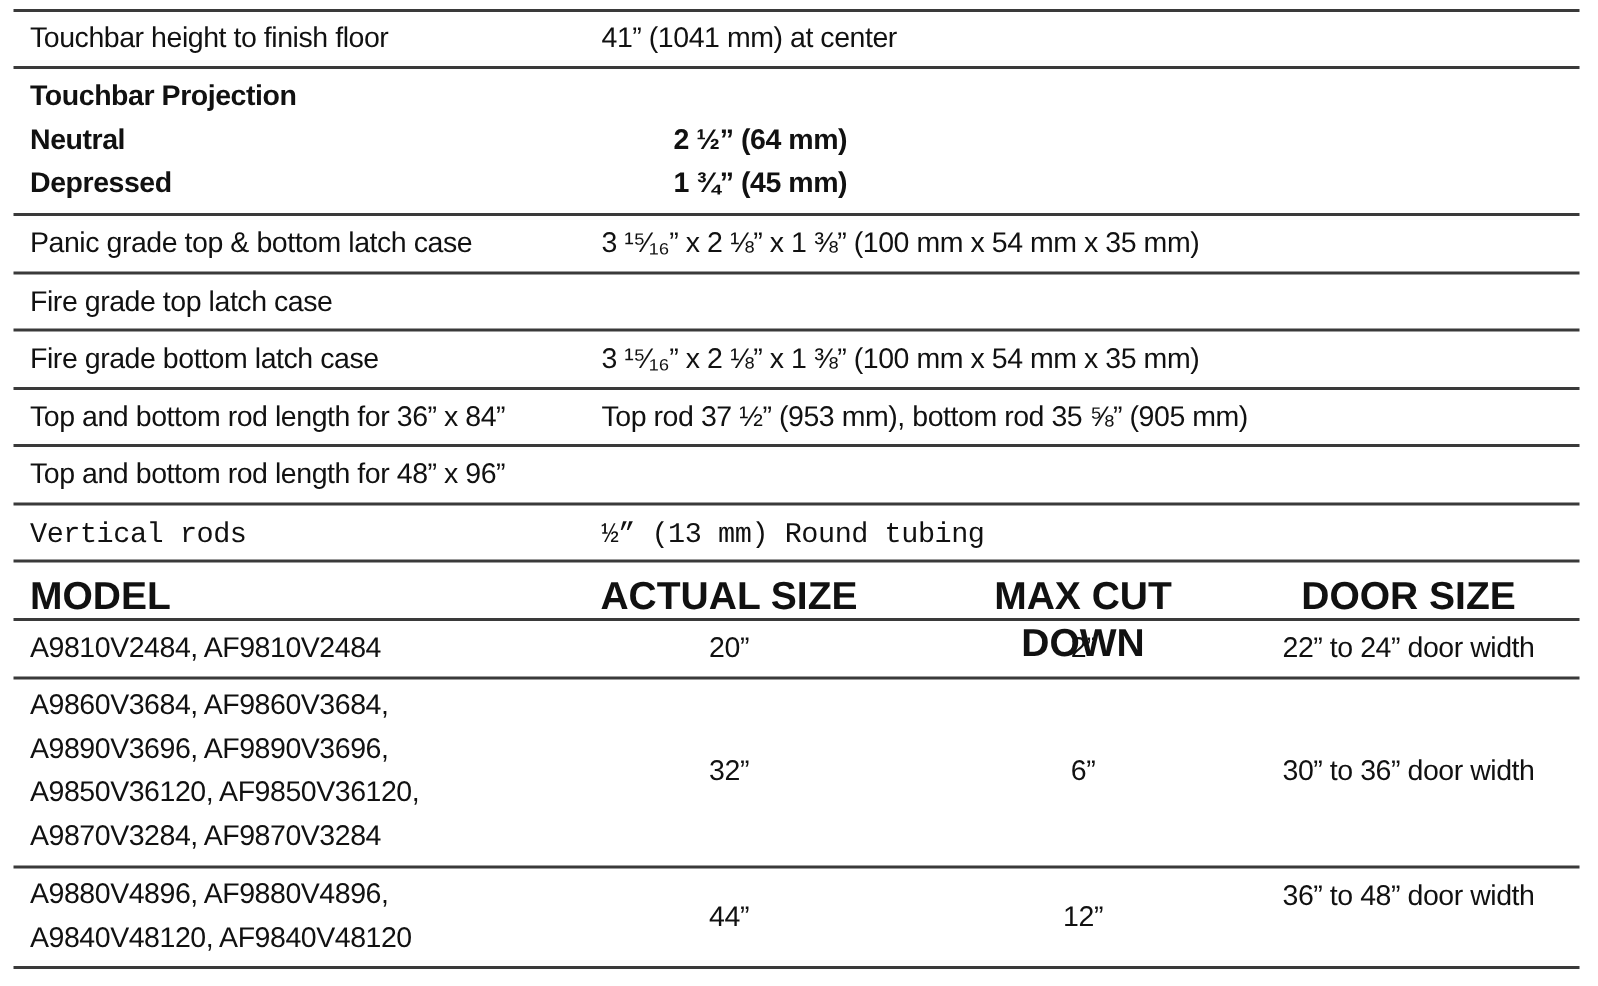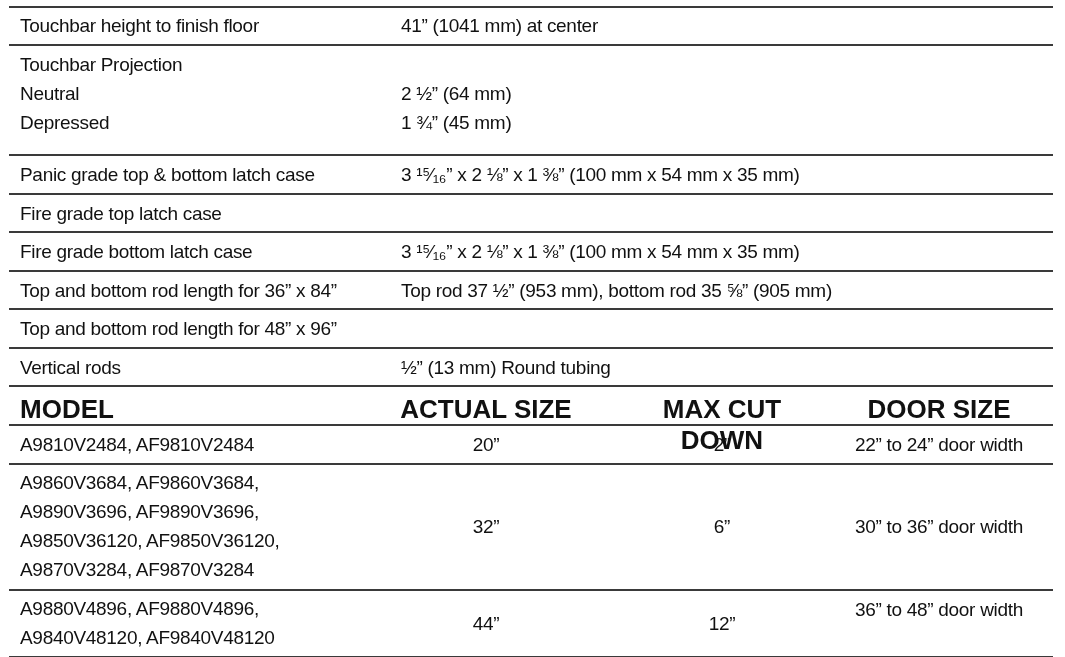--- a/index.html
+++ b/index.html
@@ -22,27 +22,27 @@
 <body>
 
 <div class="sheet">
   <div class="rule"></div>
 
   <div class="row spec" style="height:38px;">
     <span class="label" style="top:7px;">Touchbar height to finish floor</span>
     <span class="value" style="top:7px;">41” (1041 mm) at center</span>
   </div>
 
-  <div class="row spec" style="height:110px;">
+  <div class="row spec" style="height:98px;font-weight:bold;">
     <div class="label lines" style="top:4px;">
       <div>Touchbar Projection</div>
       <div>Neutral</div>
       <div>Depressed</div>
     </div>
-    <div class="value lines" style="top:4px;">
+    <div class="value lines" style="top:4px;margin-left:48px;">
       <div>&nbsp;</div>
       <div>2 ½” (64 mm)</div>
       <div>1 ¾” (45 mm)</div>
     </div>
   </div>
 
   <div class="row spec" style="height:39px;">
     <span class="label" style="top:8px;">Panic grade top &amp; bottom latch case</span>
     <span class="value" style="top:8px;">3 ¹⁵⁄₁₆” x 2 ⅛” x 1 ⅜” (100 mm x 54 mm x 35 mm)</span>
   </div>
@@ -58,21 +58,21 @@
 
   <div class="row spec" style="height:38px;">
     <span class="label" style="top:8px;">Top and bottom rod length for 36” x 84”</span>
     <span class="value" style="top:8px;">Top rod 37 ½” (953 mm), bottom rod 35 ⅝” (905 mm)</span>
   </div>
 
   <div class="row spec" style="height:39px;">
     <span class="label" style="top:8px;">Top and bottom rod length for 48” x 96”</span>
   </div>
 
-  <div class="row spec" style="height:38px;">
+  <div class="row spec" style="height:38px;font-family:Liberation Mono, monospace;">
     <span class="label" style="top:8px;">Vertical rods</span>
     <span class="value" style="top:8px;">½” (13 mm) Round tubing</span>
   </div>
 
   <div class="row hdr" style="height:39px;">
     <span class="cell c-model" style="top:7px;">MODEL</span>
     <span class="cell c-actual" style="top:7px;">ACTUAL SIZE</span>
     <span class="cell c-cut" style="top:7px;">MAX CUT DOWN</span>
     <span class="cell c-door" style="top:7px;">DOOR SIZE</span>
   </div>

